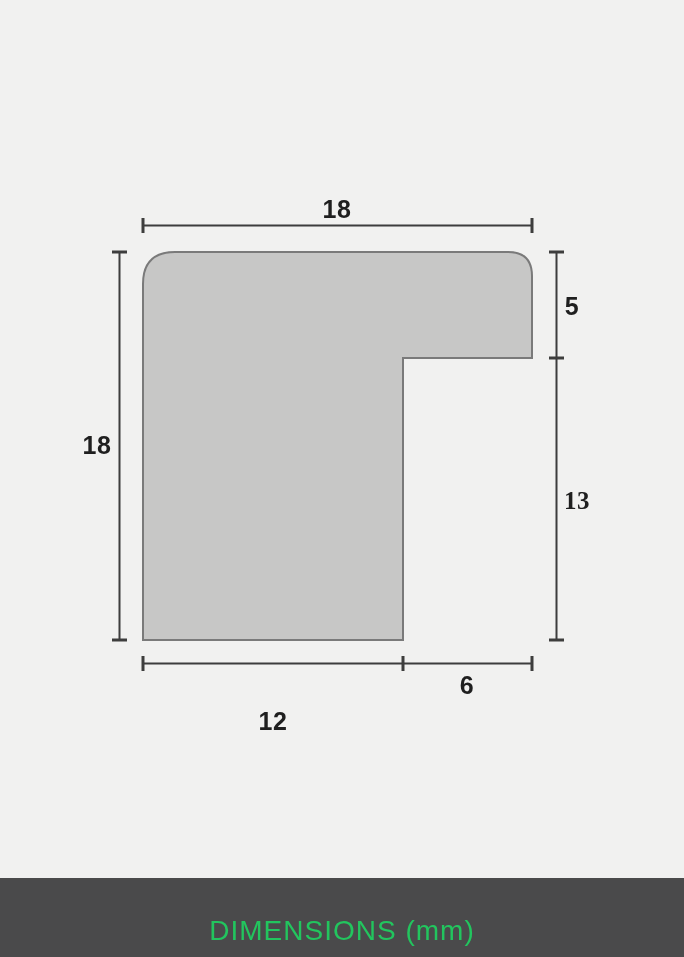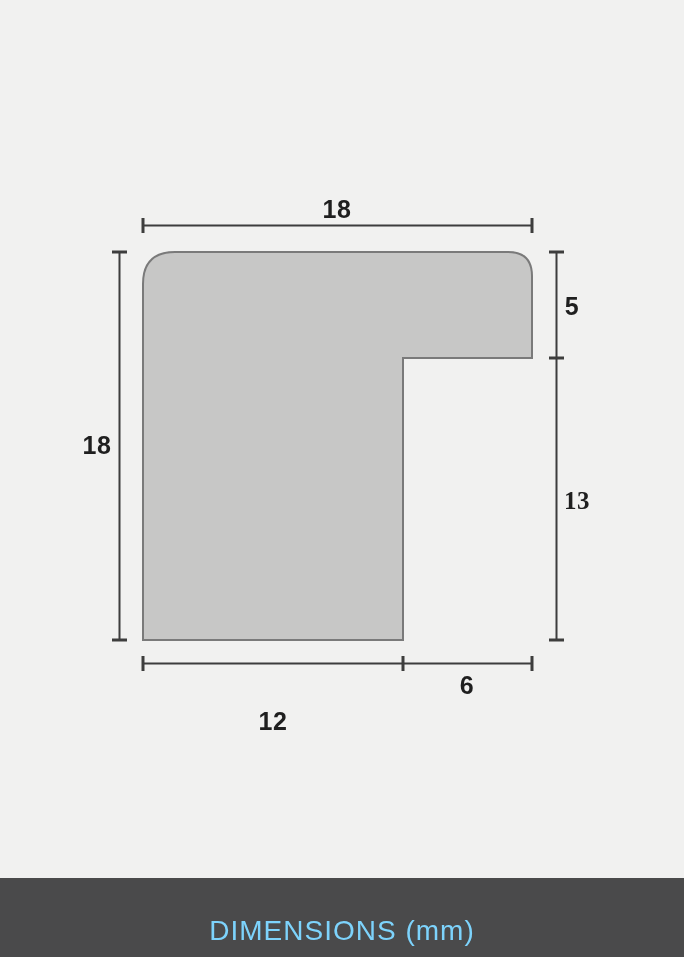--- a/index.html
+++ b/index.html
@@ -45,21 +45,21 @@
     width: 684px;
     height: 79px;
     background: #4a4a4b;
     box-sizing: border-box;
     display: flex;
     align-items: center;
     justify-content: center;
     padding-top: 26px;
   }
   .footer-text {
-    color: #7dd3fc;
+    color: #22c55e;
     font-size: 28px;
     font-weight: 400;
     letter-spacing: 1px;
     line-height: 1;
     white-space: nowrap;
   }
 </style>
 </head>
 <body>
 

